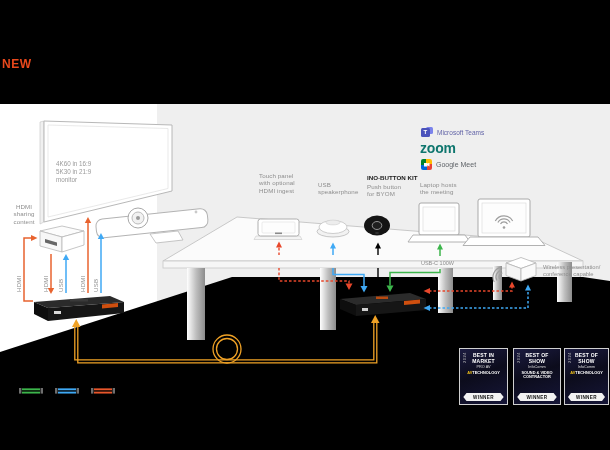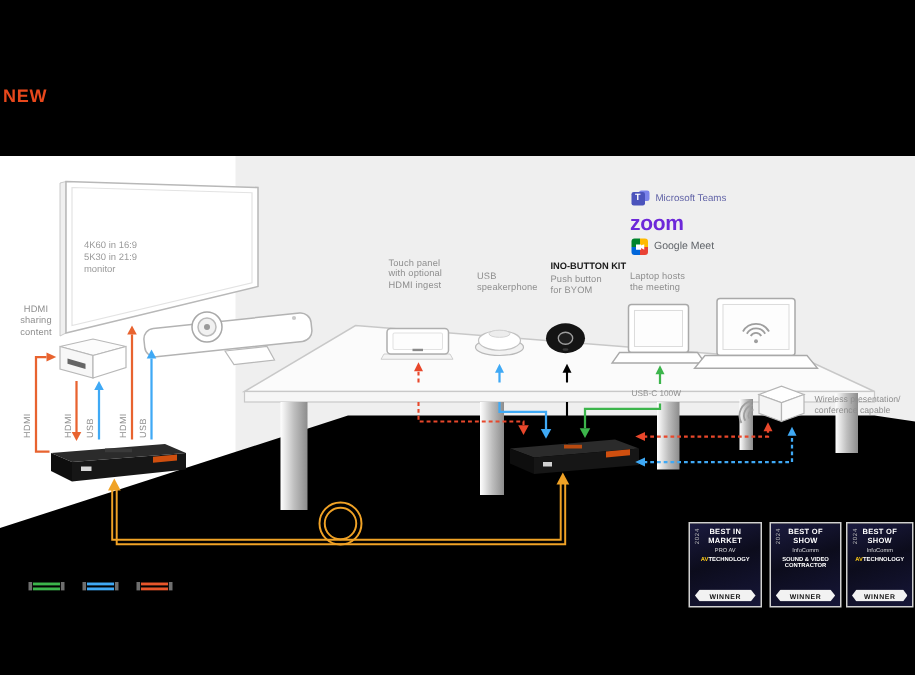--- a/index.html
+++ b/index.html
@@ -21,21 +21,21 @@
        transform-origin:0 0;letter-spacing:.3px;}
   
   .plat-row{position:absolute;display:flex;align-items:center;gap:4px;}
   .teams-text{font-size:6.5px;color:#6264A7;}
   .meet-text{font-size:7px;color:#5F6368;}
   .teams-icon{width:12px;height:12px;position:relative;display:inline-block;}
   .teams-icon .bub{position:absolute;right:0;top:1px;width:7px;height:7px;background:#7B83EB;border-radius:1.5px;}
   .teams-icon .tsq{position:absolute;left:0;top:2px;width:8.5px;height:8.5px;background:#4B53BC;color:#fff;
        font-size:6px;font-weight:bold;line-height:8.5px;text-align:center;border-radius:1.5px;}
   .zoom-word{position:absolute;left:420px;top:140px;font-size:14px;font-weight:bold;
-             color:#6d28d9;letter-spacing:-.2px;}
+             color:#0f766e;letter-spacing:-.2px;}
   .meet-icon{width:11px;height:11px;border-radius:2px;position:relative;display:inline-block;
              background:conic-gradient(#ffba00 0 25%, #e94235 25% 50%, #0066da 50% 75%, #00832d 75%);}
   .meet-icon::after{content:"";position:absolute;left:2.5px;top:3.5px;width:6px;height:4px;background:#fff;
              clip-path:polygon(0 0,65% 0,65% 30%,100% 0,100% 100%,65% 70%,65% 100%,0 100%);}
   .usbc{position:absolute;left:419px;top:260px;width:35px;font-size:5.5px;color:#8E8E8E;text-align:right;}
   .wireless-cap{position:absolute;left:543px;top:264px;width:66px;font-size:5.8px;line-height:7.2px;color:#8E8E8E;}
   
   .badge{position:absolute;top:348px;height:57px;background:linear-gradient(160deg,#1b1b40 0%,#0c0c1c 45%,#161638 100%);
          border:1px solid #D0D0D0;box-sizing:border-box;display:flex;flex-direction:column;align-items:center;}
   .badge-year{position:absolute;left:1.5px;top:3px;writing-mode:vertical-rl;transform:rotate(180deg);

